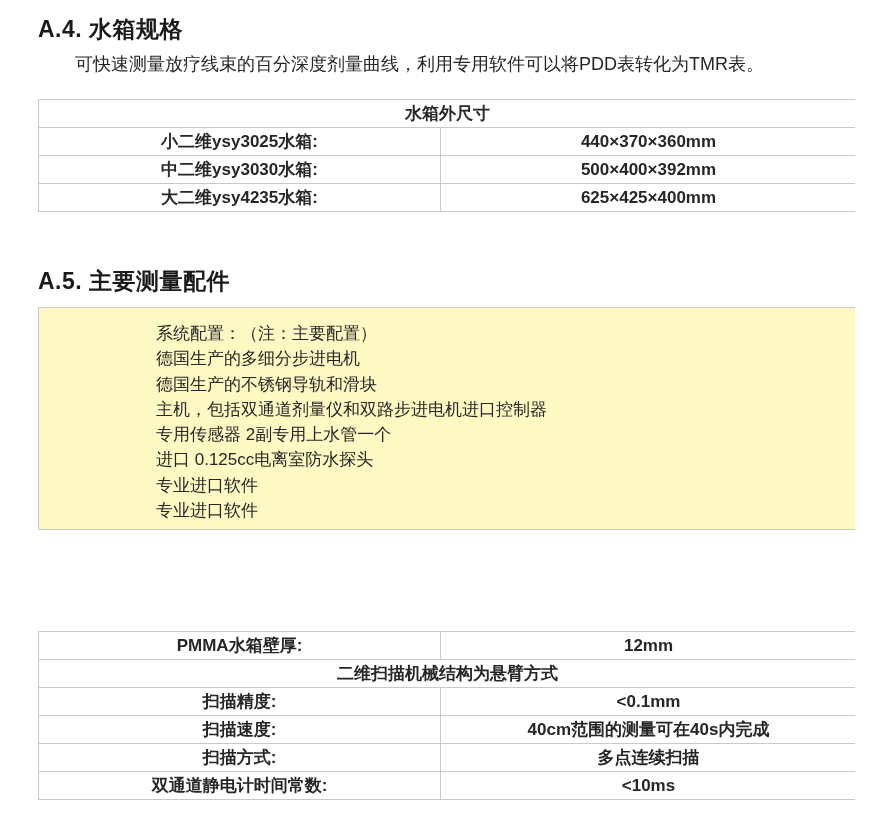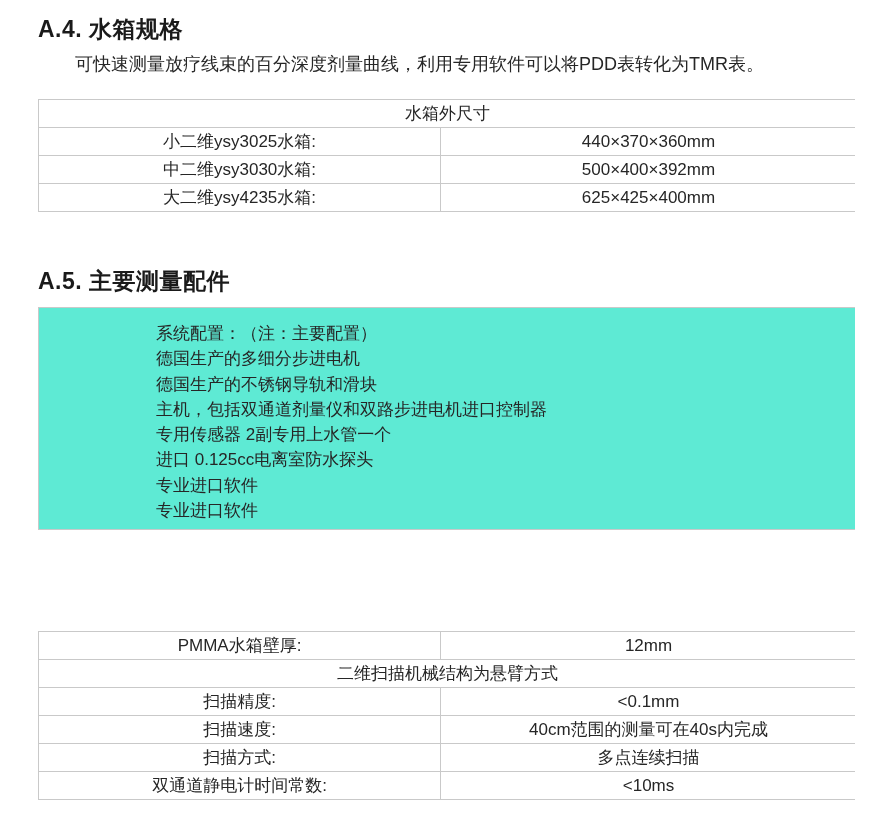--- a/index.html
+++ b/index.html
@@ -47,31 +47,32 @@
   .table-tech { top: 631px; padding-left: 28px; }
   table.spec td {
     border: 1.5px solid #c9c9c9;
     height: 28px;
     text-align: center;
     vertical-align: middle;
     font-size: 17px;
     color: #262626;
     padding: 0 4px;
     background: #ffffff;
+    font-weight: bold;
   }
   table.spec col.c1 { width: 402px; }
   table.spec col.c2 { width: 416px; }
   .accessories-box {
     position: absolute;
     left: 38px;
     top: 307px;
     width: 818px;
     height: 223px;
     border: 1.5px solid #c9c9c9;
-    background: #5eead4;
+    background: #fef9c3;
     padding: 13px 20px 8px 117px;
   }
   .accessories-box .line {
     font-size: 17px;
     line-height: 25.3px;
     color: #262626;
     white-space: nowrap;
   }
 </style>
 </head>

